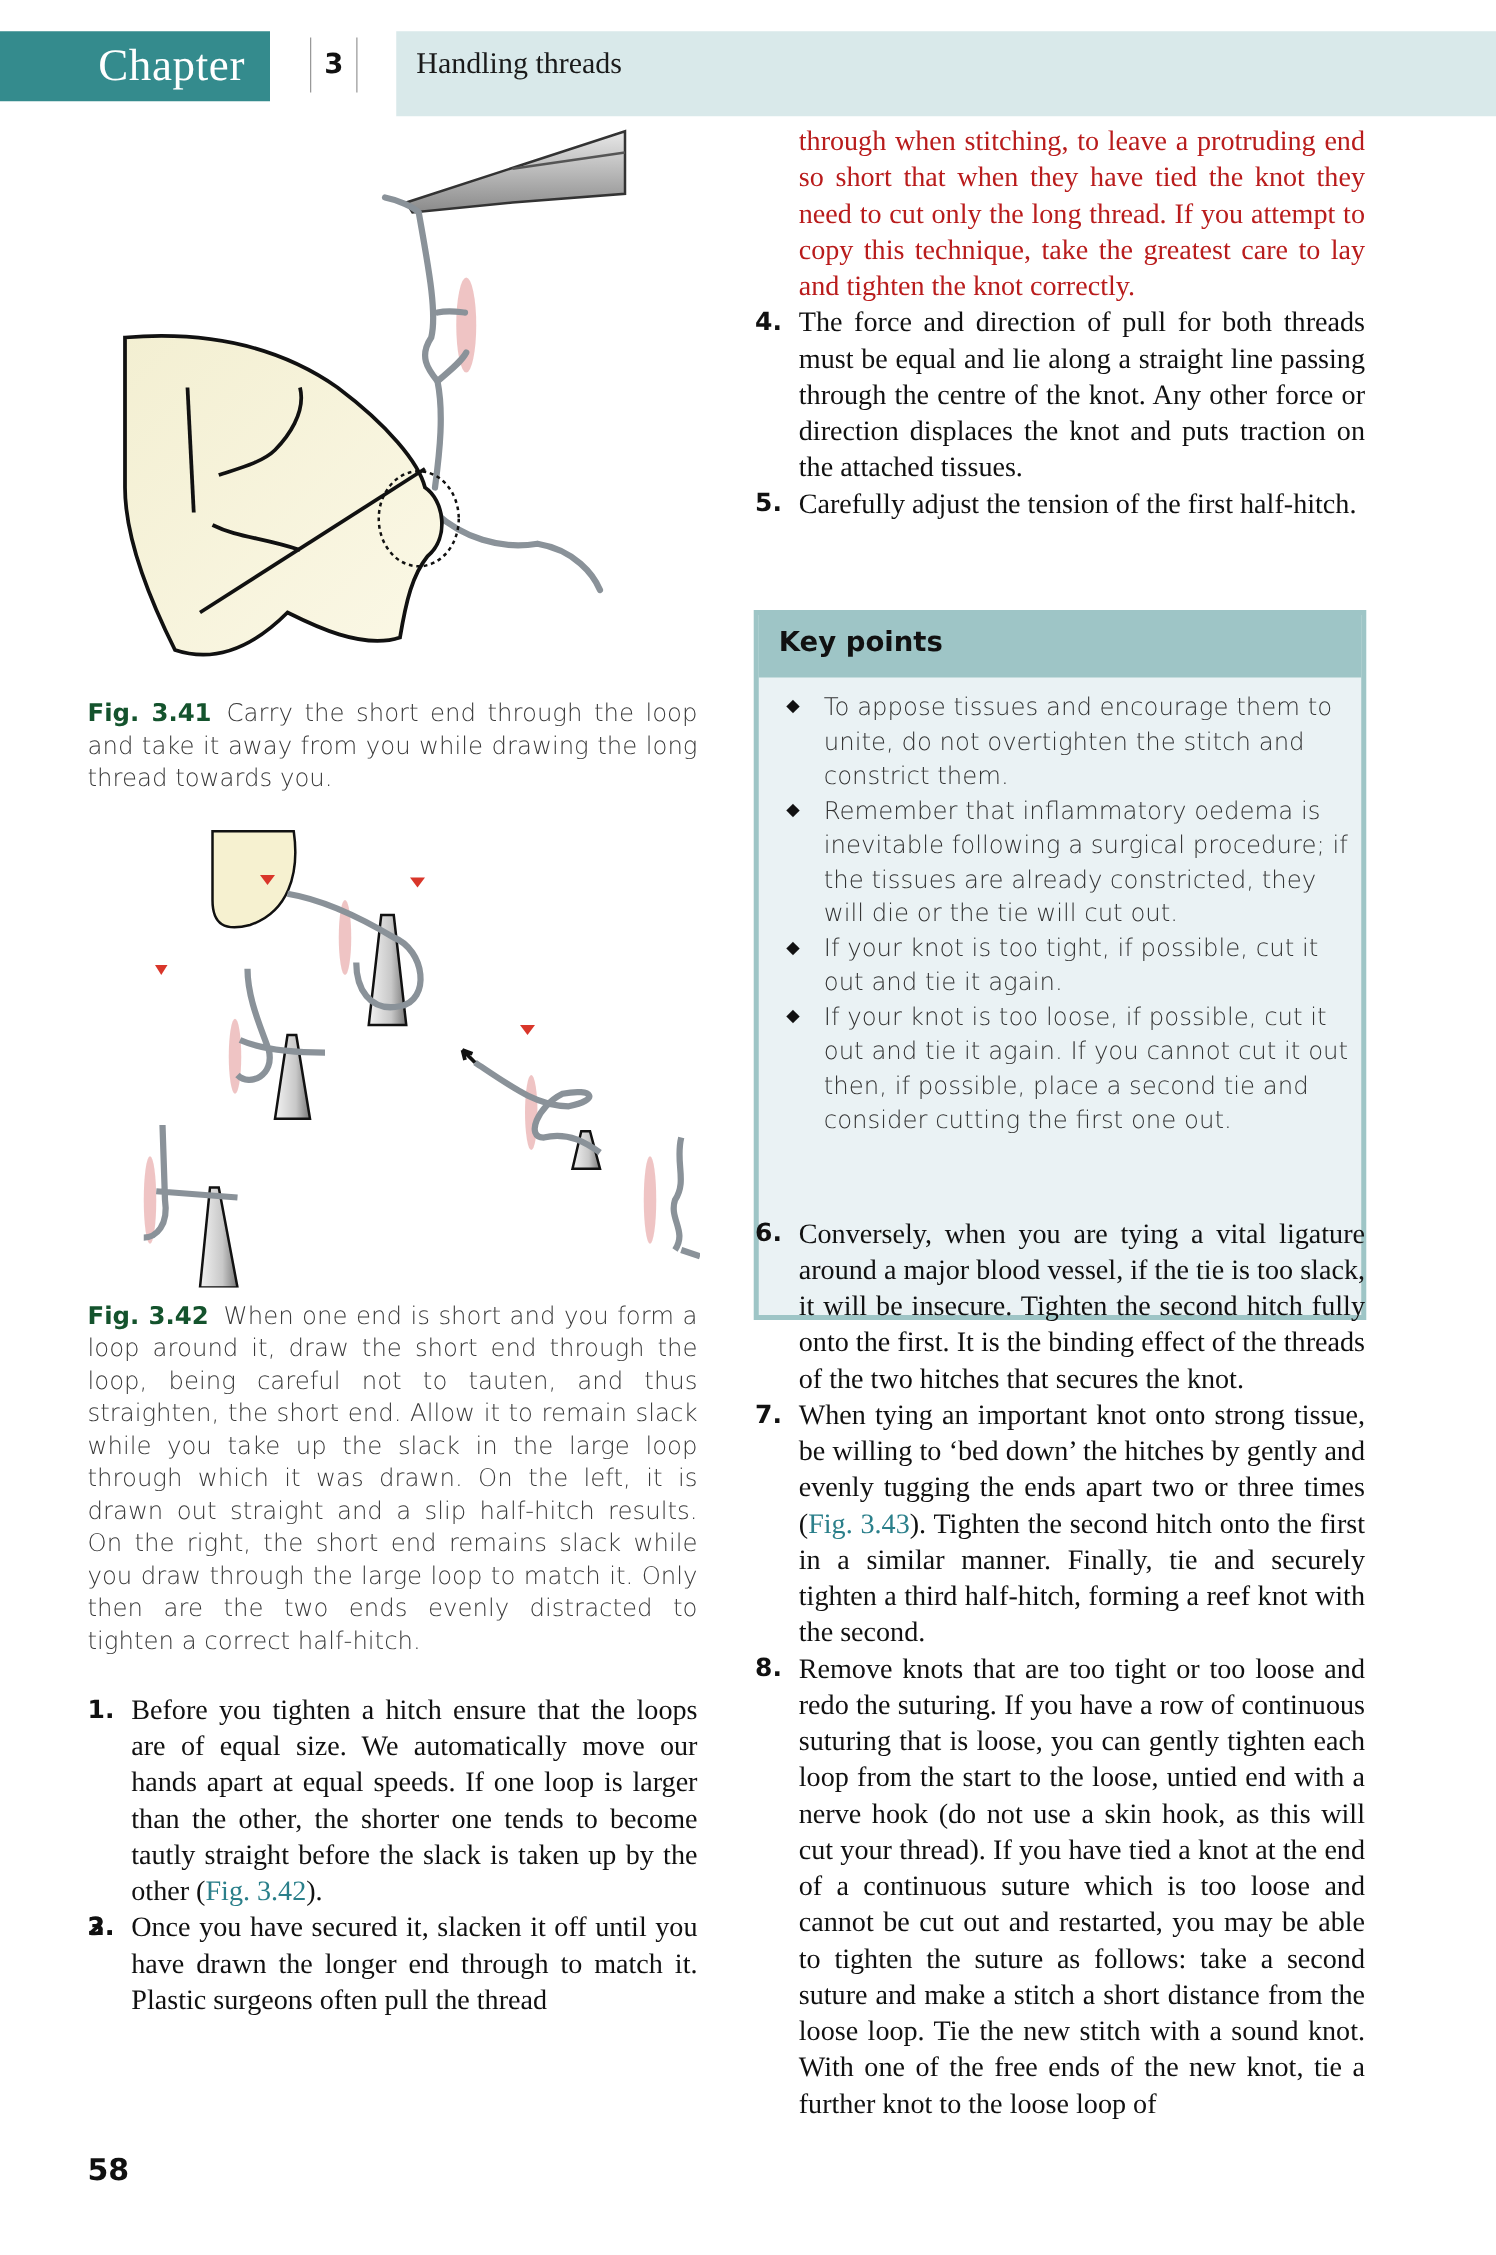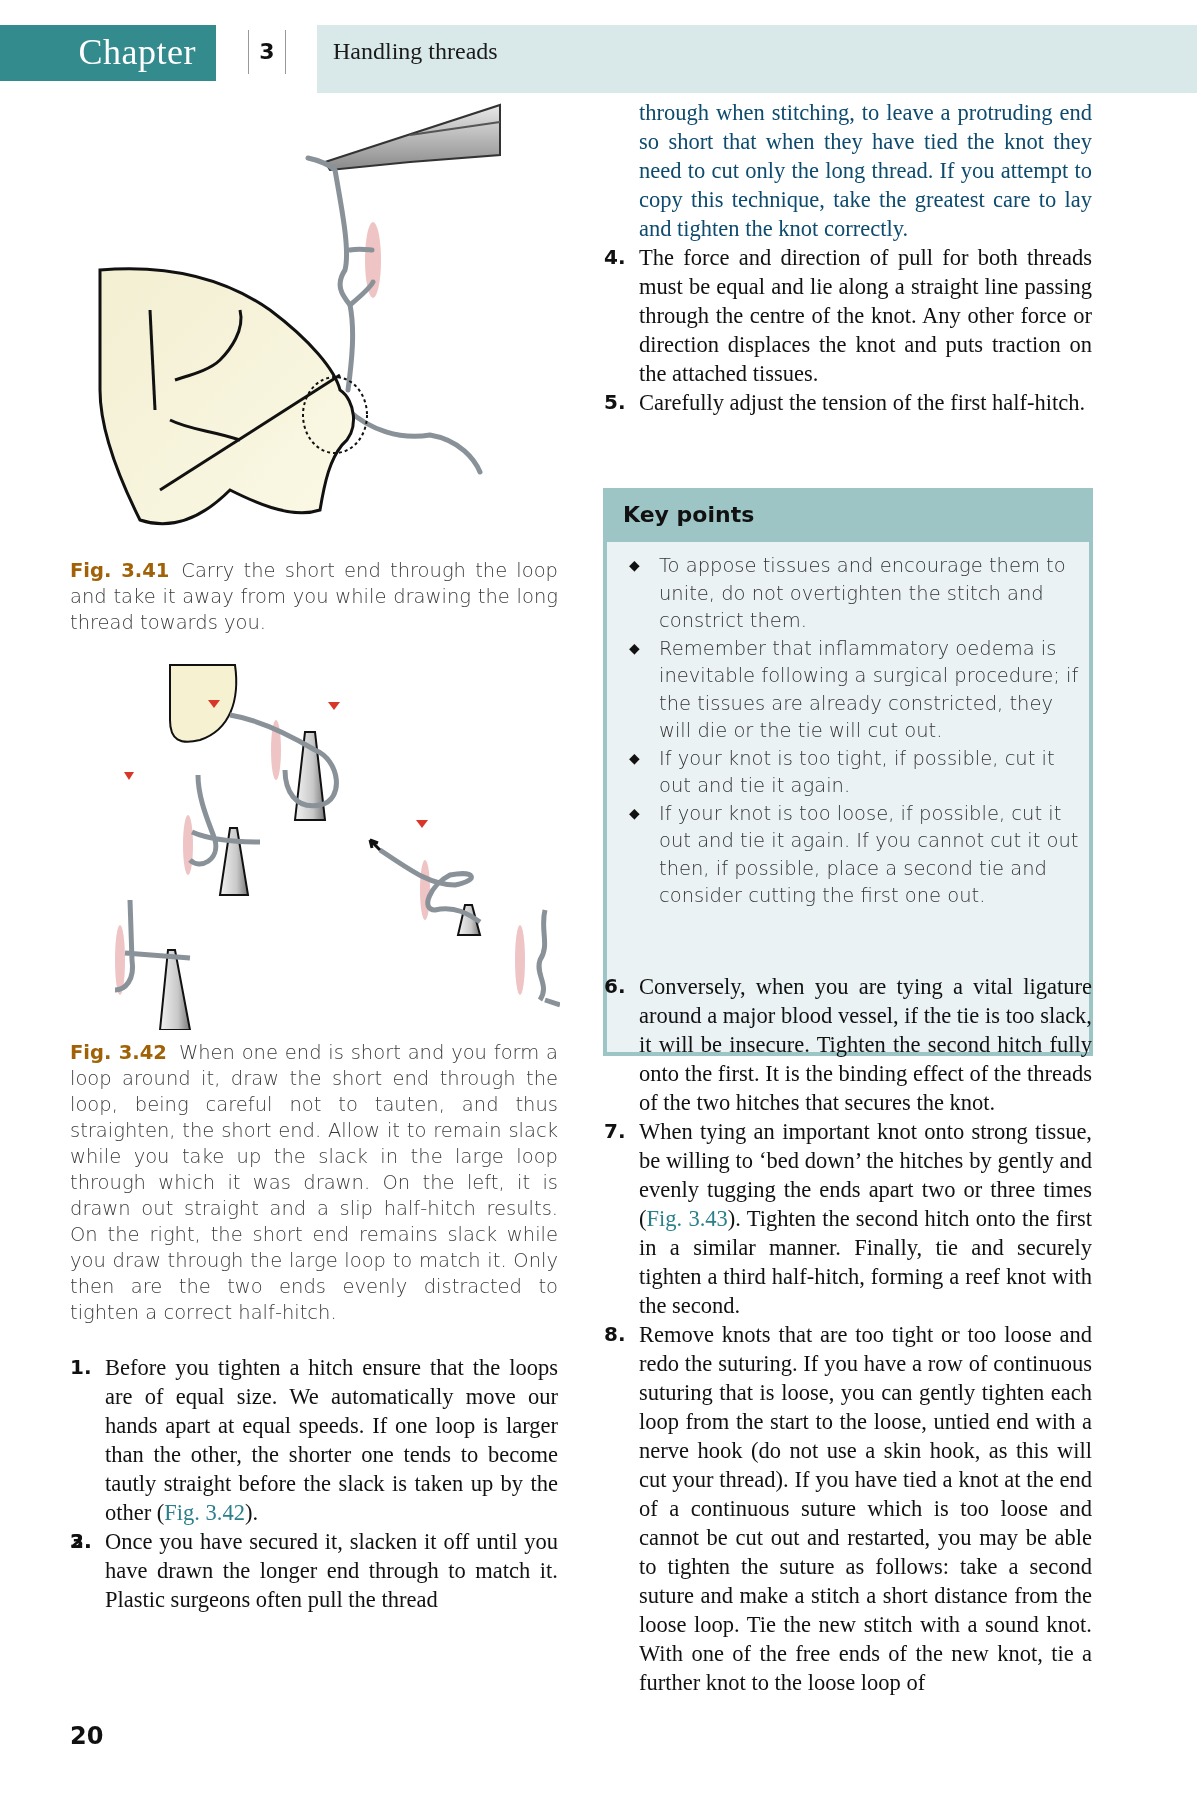--- a/index.html
+++ b/index.html
@@ -11,31 +11,31 @@
   .chapter-num { position:absolute; left:248px; top:30px; width:36px; height:44px; border-left:1px solid #999; border-right:1px solid #999; text-align:center; font-family:"DejaVu Sans",sans-serif; font-weight:bold; font-size:22px; line-height:44px; color:#111; }
   .header-bar { position:absolute; left:317px; top:25px; width:880px; height:68px; background:#d9e9ea; }
   .header-title { position:absolute; left:16px; top:13px; font-size:24px; font-family:"Liberation Serif","DejaVu Serif",serif; color:#1a1a1a; }
 
   
   .fig { position:absolute; }
   .fig41 { left:80px; top:100px; width:480px; height:430px; }
   .fig42 { left:80px; top:660px; width:480px; height:370px; }
 
   .caption { position:absolute; left:70px; width:488px; font-family:"DejaVu Sans",sans-serif; font-size:19.5px; line-height:26px; color:#3a3a3a; text-align:justify; font-weight:300; }
-  .caption .figlabel { font-weight:bold; color:#a16207; margin-right:12px; }
+  .caption .figlabel { font-weight:bold; color:#14532d; margin-right:12px; }
   .cap41 { top:558px; }
   .cap42 { top:1040px; }
 
   
   .list { position:absolute; margin:0; padding:0; list-style:none; font-family:"Liberation Serif","DejaVu Serif",serif; font-size:22.5px; line-height:29px; color:#111; }
   .list li { position:relative; padding-left:35px; text-align:justify; }
   .list .num { position:absolute; left:0; top:0; font-family:"DejaVu Sans",sans-serif; font-weight:bold; font-size:20px; }
   .list .link { color:#2a7f8a; }
   .left-list { left:70px; top:1353px; width:488px; }
-  .right-cont { position:absolute; left:639px; top:98px; width:453px; font-family:"Liberation Serif","DejaVu Serif",serif; font-size:22.5px; line-height:29px; color:#0c4a6e; text-align:justify; }
+  .right-cont { position:absolute; left:639px; top:98px; width:453px; font-family:"Liberation Serif","DejaVu Serif",serif; font-size:22.5px; line-height:29px; color:#b91c1c; text-align:justify; }
   .right-list1 { left:604px; top:243px; width:488px; }
   .right-list2 { left:604px; top:972px; width:488px; }
 
   
   .keybox { position:absolute; left:603px; top:488px; width:490px; height:568px; background:#eaf2f4; border:4px solid #9ec5c6; box-sizing:border-box; }
   .keyhead { position:absolute; left:0; top:0; right:0; height:50px; background:#9ec5c6; }
   .keytitle { position:absolute; left:16px; top:10px; font-family:"DejaVu Sans",sans-serif; font-weight:bold; font-size:22px; color:#111; }
   .keylist { position:absolute; left:10px; top:60px; width:462px; margin:0; padding:0; list-style:none; font-family:"DejaVu Sans",sans-serif; font-weight:300; font-size:19.5px; line-height:27.5px; color:#333; }
   .keylist li { position:relative; padding-left:42px; }
   .keylist .bullet { position:absolute; left:12px; top:0; font-size:14px; color:#111; }
@@ -184,13 +184,13 @@
   <li>
     <span class="num">7.</span>
     <span>When tying an important knot onto strong tissue, be willing to ‘bed down’ the hitches by gently and evenly tugging the ends apart two or three times (</span><span class="link">Fig. 3.43</span><span>). Tighten the second hitch onto the first in a similar manner. Finally, tie and securely tighten a third half-hitch, forming a reef knot with the second.</span>
   </li>
   <li>
     <span class="num">8.</span>
     <span>Remove knots that are too tight or too loose and redo the suturing. If you have a row of continuous suturing that is loose, you can gently tighten each loop from the start to the loose, untied end with a nerve hook (do not use a skin hook, as this will cut your thread). If you have tied a knot at the end of a continuous suture which is too loose and cannot be cut out and restarted, you may be able to tighten the suture as follows: take a second suture and make a stitch a short distance from the loose loop. Tie the new stitch with a sound knot. With one of the free ends of the new knot, tie a further knot to the loose loop of</span>
   </li>
 </ol>
 
-<div class="page-number">20</div>
+<div class="page-number">58</div>
 
 </body></html>

